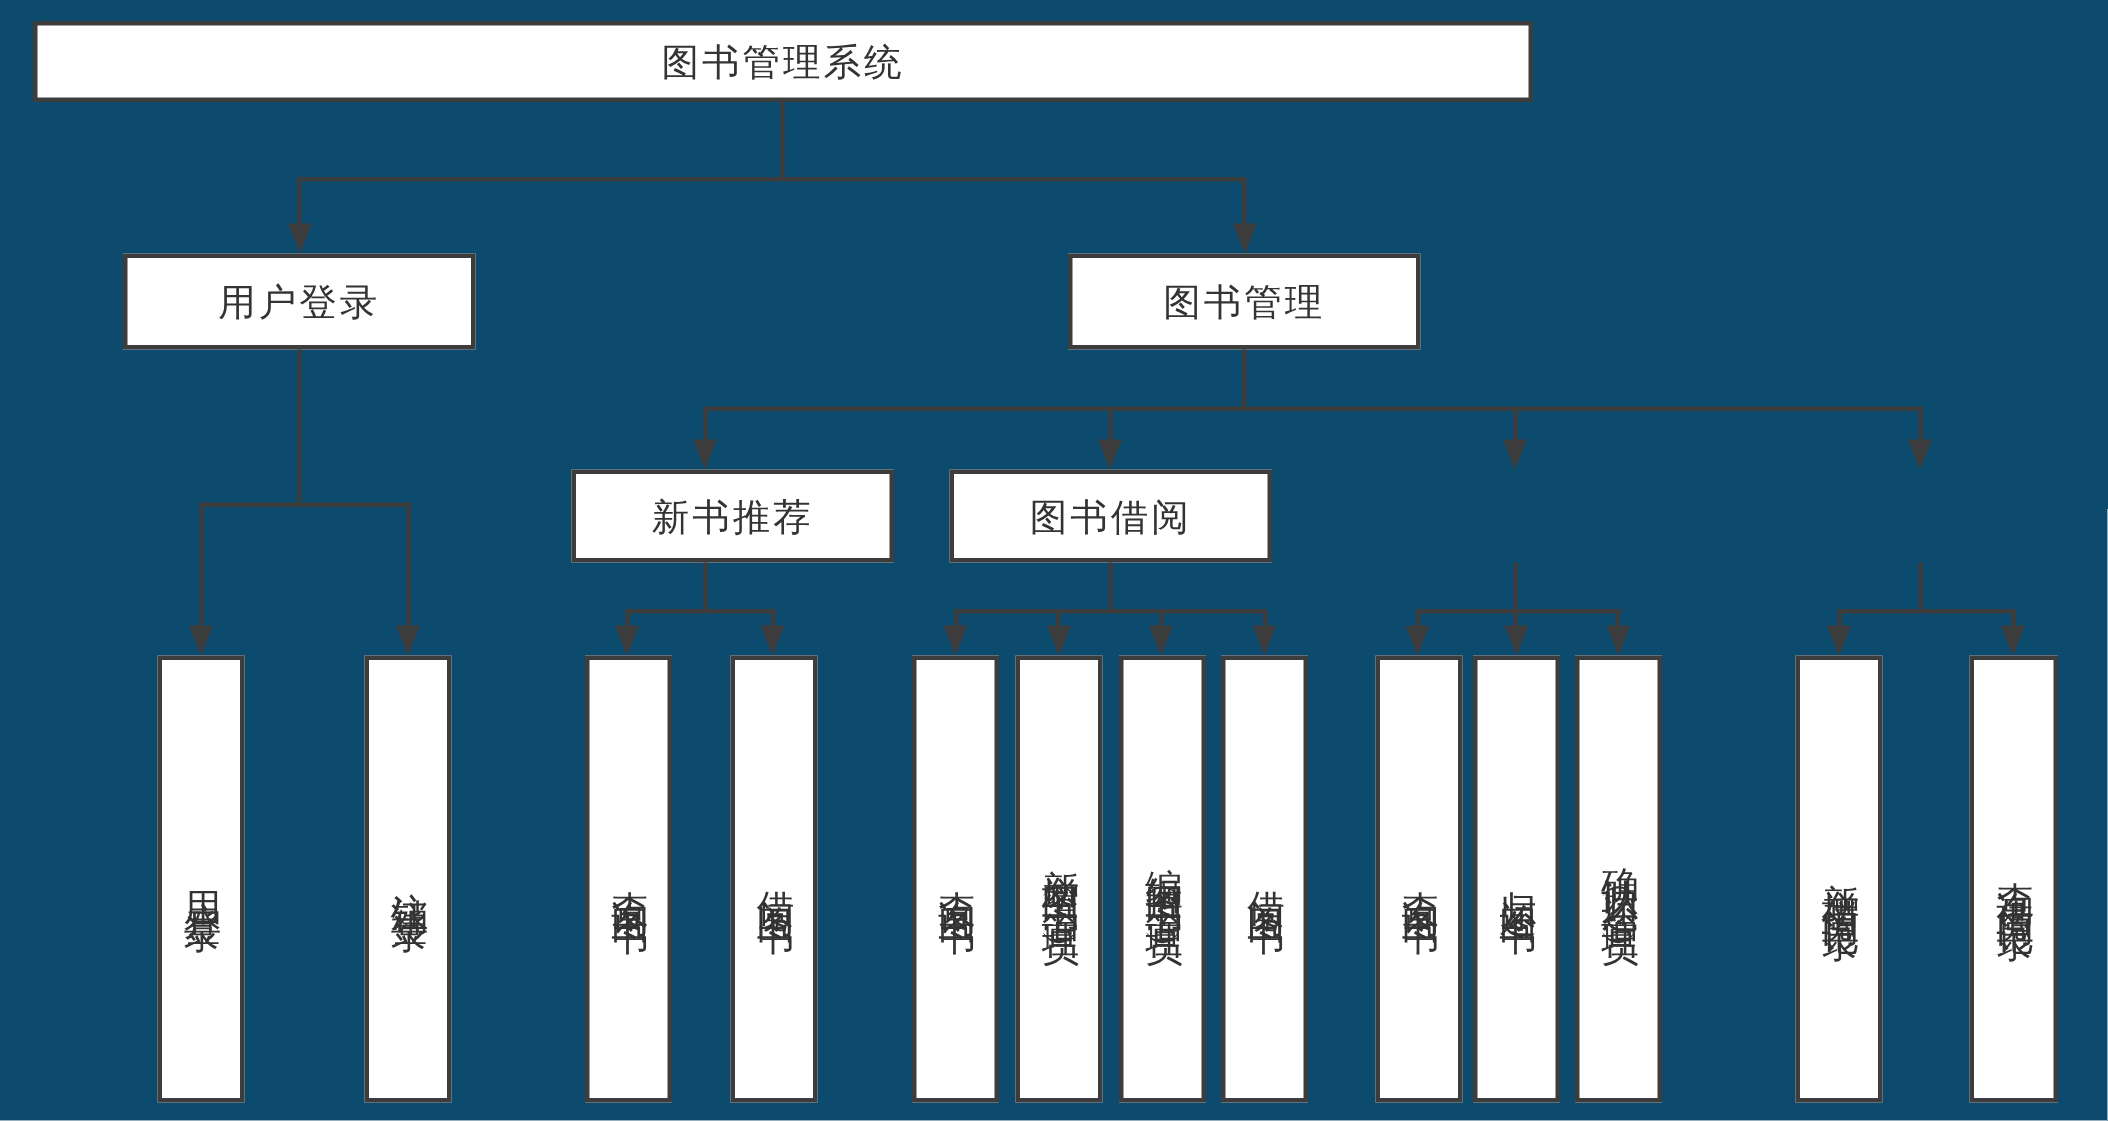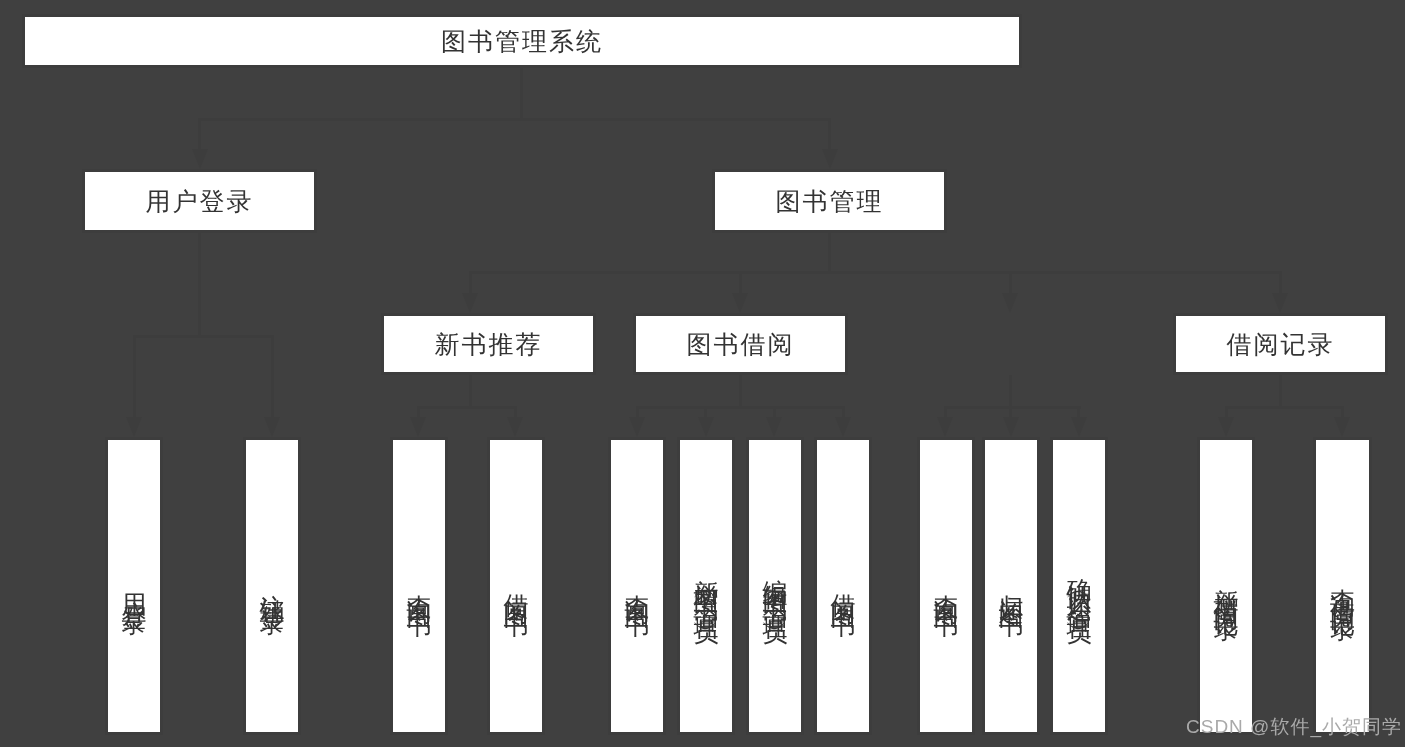--- a/index.html
+++ b/index.html
@@ -5,21 +5,21 @@
   html, body {
     margin: 0;
     padding: 0;
     background: #ffffff;
     font-family: "Liberation Sans", "DejaVu Sans", sans-serif;
   }
   .canvas {
     position: relative;
     width: 1405px;
     height: 747px;
-    background: #404040;
+    background: #0c4a6e;
     overflow: hidden;
   }
   .node {
     position: absolute;
     box-sizing: border-box;
     border: 3px solid #3d3d3d;
     background: #ffffff;
     display: flex;
     align-items: center;
     justify-content: center;
@@ -112,23 +112,20 @@
   <div class="arrow" style="left:1002px; top:293px;"></div>
   <div class="vline" style="left:1279px; top:271px; height:26px;"></div>
   <div class="arrow" style="left:1272px; top:293px;"></div>
 
   <div class="node h-label" style="left:381px; top:313px; width:215px; height:62px;">
     <span>新书推荐</span>
   </div>
   <div class="node h-label" style="left:633px; top:313px; width:215px; height:62px;">
     <span>图书借阅</span>
   </div>
-  <div class="node h-label" style="left:1173px; top:313px; width:215px; height:62px;">
-    <span>借阅记录</span>
-  </div>
 
   <div class="vline" style="left:469px; top:375px; height:31px;"></div>
   <div class="hline" style="left:417px; top:406px; width:100px;"></div>
   <div class="vline" style="left:417px; top:406px; height:14px;"></div>
   <div class="arrow" style="left:410px; top:417px;"></div>
   <div class="vline" style="left:514px; top:406px; height:14px;"></div>
   <div class="arrow" style="left:507px; top:417px;"></div>
 
   <div class="vline" style="left:739px; top:375px; height:31px;"></div>
   <div class="hline" style="left:636px; top:406px; width:208px;"></div>
@@ -190,15 +187,14 @@
   <div class="node leaf" style="left:1050px;">
     <span class="vtext">确认归还（管理员）</span>
   </div>
   <div class="node leaf" style="left:1197px;">
     <span class="vtext">新增借阅记录</span>
   </div>
   <div class="node leaf" style="left:1313px; width:59px;">
     <span class="vtext">查询借阅记录</span>
   </div>
 
-  <div class="watermark">CSDN @软件_小贺同学</div>
 
 </div>
 
 </body></html>

